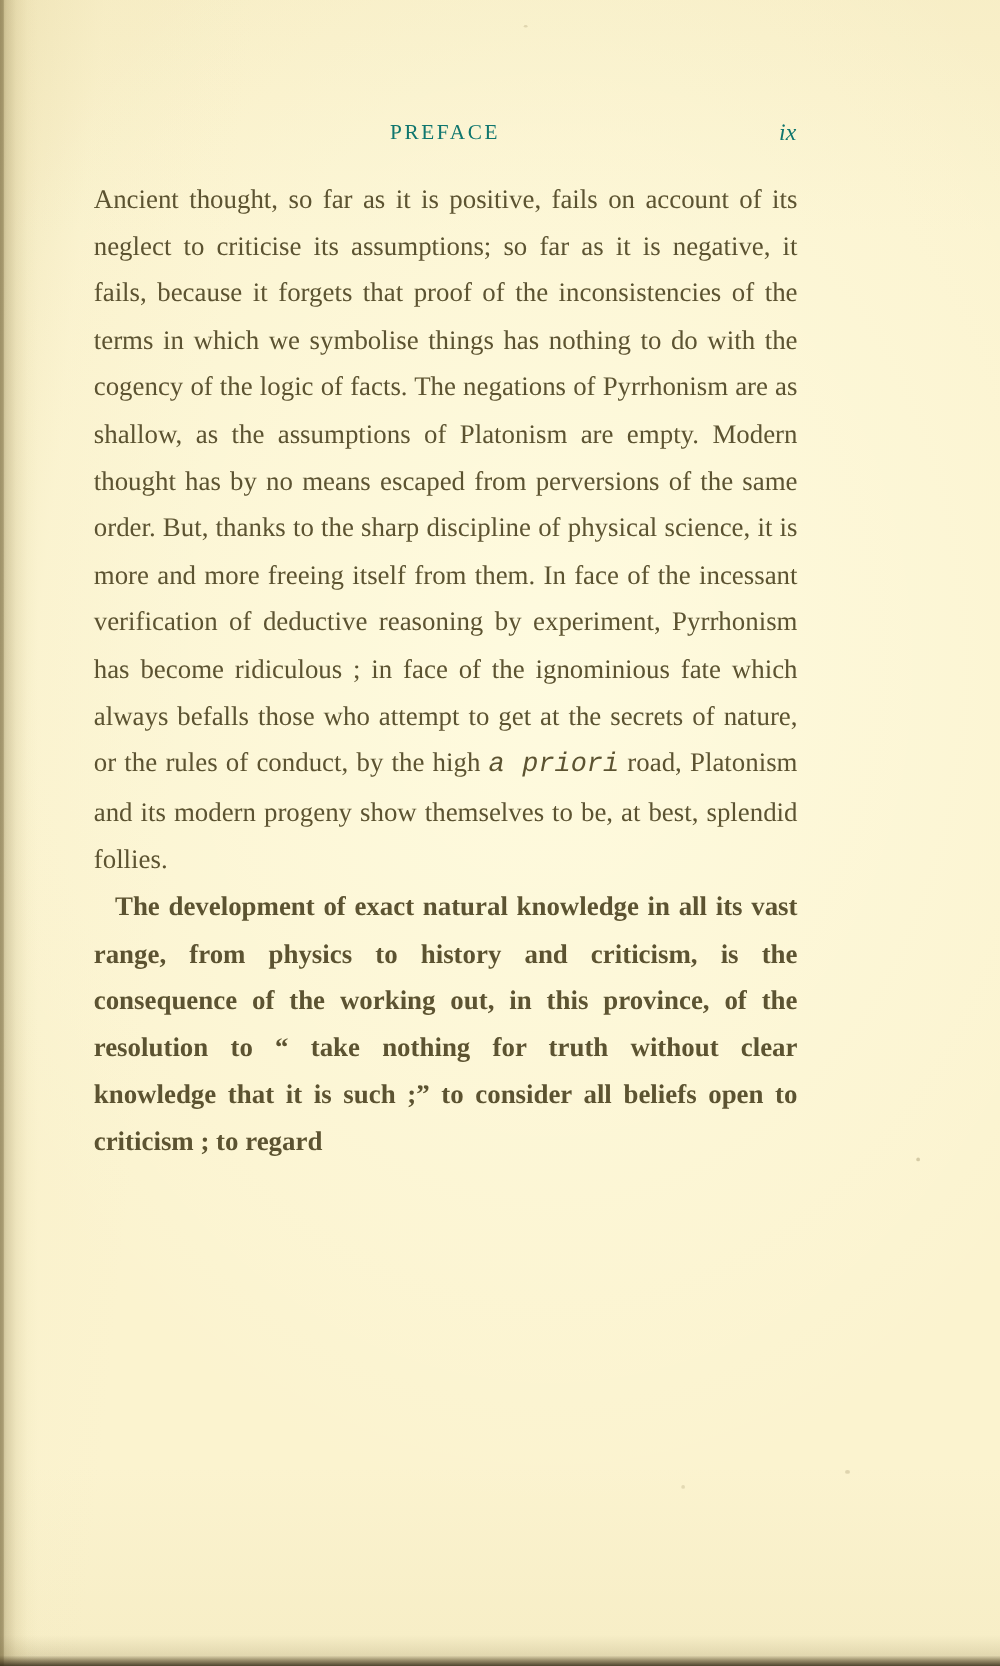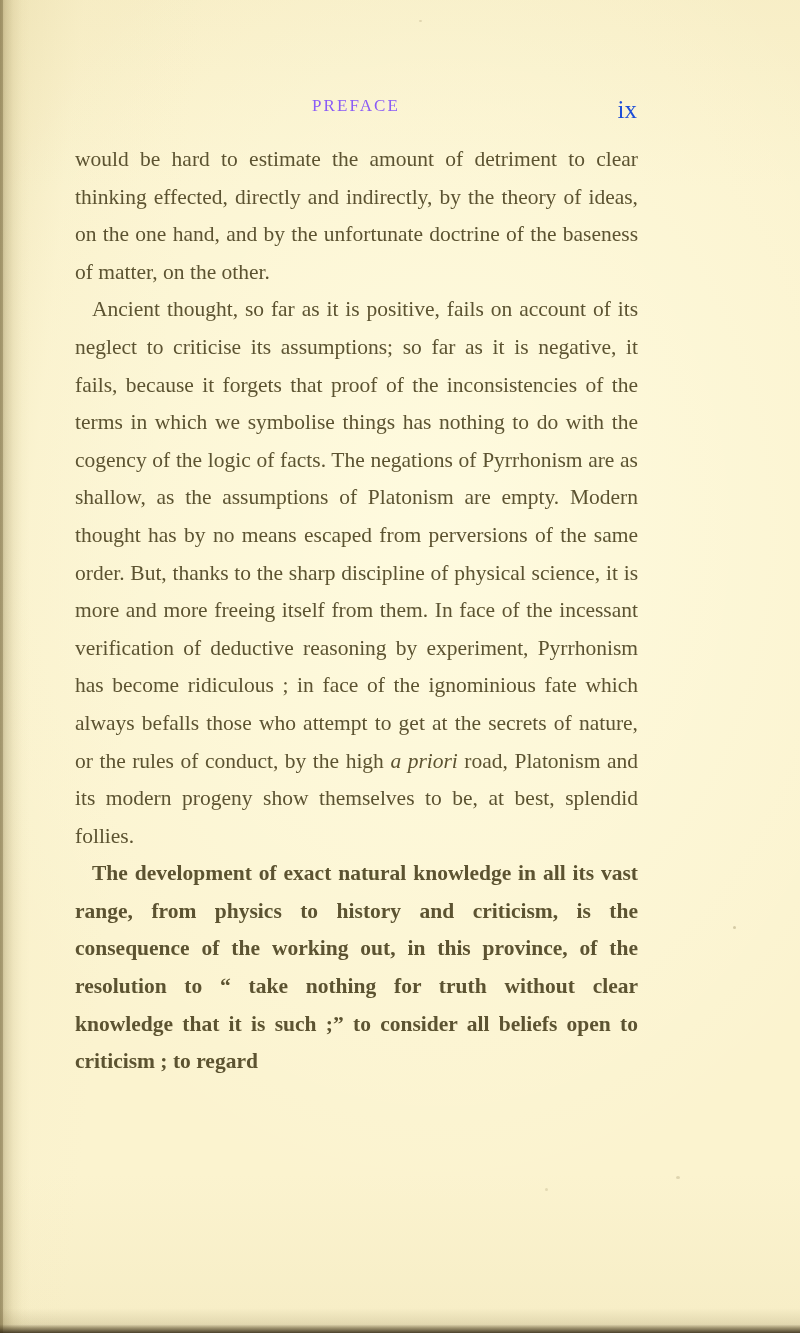--- a/index.html
+++ b/index.html
@@ -78,28 +78,29 @@
     top: 96px;
     width: 562px;
     height: 24px;
   }
   .running-head .rh-title {
     position: absolute;
     left: 0; right: 0;
     text-align: center;
     font-size: 17px;
     letter-spacing: 2.1px;
-    color: #8b5cf6;
+    color: #0f766e;
   }
   .running-head .rh-folio {
     position: absolute;
     right: 0;
     top: 0;
-    font-size: 25px;
-    color: #1d4ed8;
+    font-size: 19px;
+    color: #0f766e;
+    font-style: italic;
   }
 
   
   .textblock {
     position: absolute;
     left: 75px;
     top: 141px;
     width: 563px;
   }
 
@@ -116,20 +117,21 @@
     text-indent: 17px;
   }
   
   .para.runs-on {
     text-align: justify;
     font-weight: bold;
   }
 
   em.lat {
     font-style: italic;
+    font-family: Liberation Mono, monospace;
   }
 
   
   .speckle {
     position: absolute;
     border-radius: 50%;
     background: rgba(123,106,62,0.30);
     pointer-events: none;
   }
 </style>
@@ -140,21 +142,20 @@
 
   <div class="paper-tone"></div>
 
   <div class="running-head">
     <div class="rh-title">PREFACE</div>
     <div class="rh-folio">ix</div>
   </div>
 
   <div class="textblock">
 
-    <p class="para">would be hard to estimate the amount of detriment to clear thinking effected, directly and indirectly, by the theory of ideas, on the one hand, and by the unfortunate doctrine of the baseness of matter, on the other.</p>
 
     <p class="para"><span>Ancient thought, so far as it is positive, fails on account of its neglect to criticise its assumptions; so far as it is negative, it fails, because it forgets that proof of the inconsistencies of the terms in which we symbolise things has nothing to do with the cogency of the logic of facts. The negations of Pyrrhonism are as shallow, as the assumptions of Platonism are empty. Modern thought has by no means escaped from perversions of the same order. But, thanks to the sharp discipline of physical science, it is more and more freeing itself from them. In face of the incessant verification of deductive reasoning by experiment, Pyrrhonism has become ridiculous ; in face of the ignominious fate which always befalls those who attempt to get at the secrets of nature, or the rules of conduct, by the high </span><em class="lat">a priori</em><span> road, Platonism and its modern progeny show themselves to be, at best, splendid follies.</span></p>
 
     <p class="para runs-on">The development of exact natural knowledge in all its vast range, from physics to history and criticism, is the consequence of the working out, in this province, of the resolution to “ take nothing for truth without clear knowledge that it is such ;” to consider all beliefs open to criticism ; to regard</p>
 
   </div>
 
   <div class="speckle" style="left:733px; top:926px; width:3px; height:3px;"></div>
   <div class="speckle" style="left:676px; top:1176px; width:4px; height:3px; background:rgba(123,106,62,0.22);"></div>
   <div class="speckle" style="left:545px; top:1188px; width:3px; height:3px; background:rgba(123,106,62,0.18);"></div>

